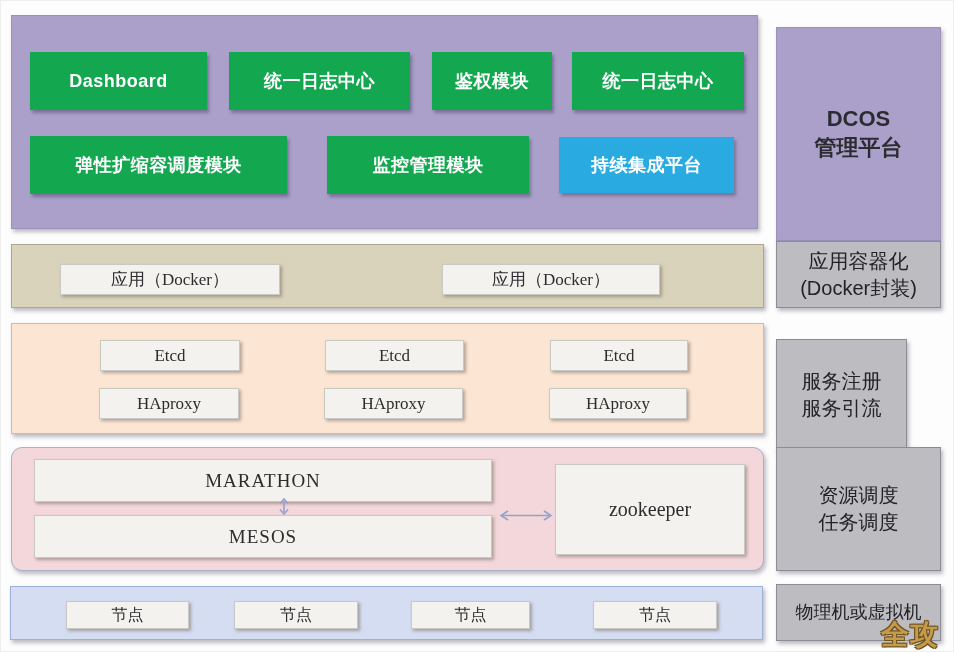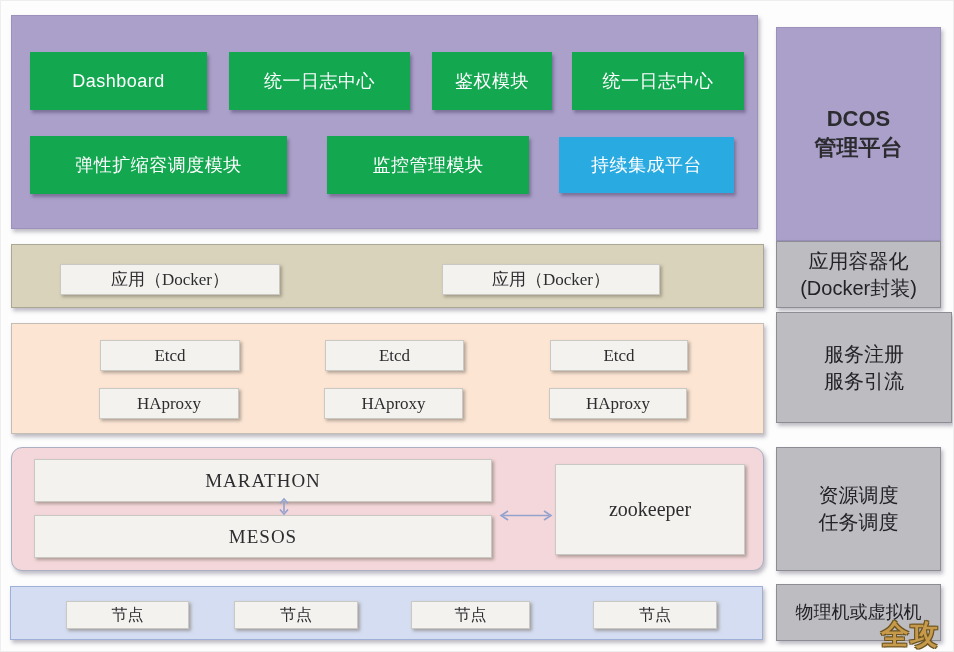--- a/index.html
+++ b/index.html
@@ -17,21 +17,21 @@
   }
   .panel-purple { background:#aba0ca; border:1px solid #9c90bd; }
   .panel-tan    { background:#d8d3ba; border:1px solid #aaa794; }
   .panel-peach  { background:#fce5d3; border:1px solid #c3bdb6; }
   .panel-pink   { background:#f4d7da; border:1px solid #aab0c2; }
   .panel-blue   { background:#d4ddf1; border:1px solid #9fb0d8; }
 
   
   .module {
     position:absolute; display:flex; align-items:center; justify-content:center;
-    color:#ffffff; font-weight:normal; font-size:18px; letter-spacing:.5px;
+    color:#ffffff; font-weight:bold; font-size:18px; letter-spacing:.5px;
     box-shadow:2px 3px 3px rgba(80,70,105,.5);
   }
   .module-green { background:#13a750; }
   .module-blue  { background:#29abe2; }
 
   
   .white-box {
     position:absolute; display:flex; align-items:center; justify-content:center;
     background:#f3f2ee; border:1px solid #c9c8c2; color:#2d2d30;
     font-size:17px; box-shadow:2px 2px 3px rgba(120,112,100,.55);font-family:Liberation Serif, serif;
@@ -93,21 +93,21 @@
   </div>
 
   <div class="panel panel-peach" style="left:10px; top:322px; width:753px; height:111px;">
     <div class="white-box" style="left:88px; top:16px; width:140px; height:31px;">Etcd</div>
     <div class="white-box" style="left:313px; top:16px; width:139px; height:31px;">Etcd</div>
     <div class="white-box" style="left:538px; top:16px; width:138px; height:31px;">Etcd</div>
     <div class="white-box" style="left:87px; top:64px; width:140px; height:31px;">HAproxy</div>
     <div class="white-box" style="left:312px; top:64px; width:139px; height:31px;">HAproxy</div>
     <div class="white-box" style="left:537px; top:64px; width:138px; height:31px;">HAproxy</div>
   </div>
-  <div class="gray-box" style="left:775px; top:311px; width:176px; height:111px;">
+  <div class="gray-box" style="left:775px; top:338px; width:131px; height:111px;">
     <span>服务注册</span>
     <span>服务引流</span>
   </div>
 
   <div class="panel panel-pink" style="left:10px; top:446px; width:753px; height:124px;border-radius:11px;">
     <div class="white-box" style="left:22px; top:11px; width:458px; height:43px; font-size:19px; letter-spacing:1px;">MARATHON</div>
     <div class="white-box" style="left:22px; top:67px; width:458px; height:43px; font-size:19px; letter-spacing:1px;">MESOS</div>
     <div class="white-box" style="left:543px; top:16px; width:190px; height:91px; font-size:20px;">zookeeper</div>
 
     <svg class="arrow-svg" style="left:263px; top:49px;" width="18" height="19" viewBox="0 0 18 19">

